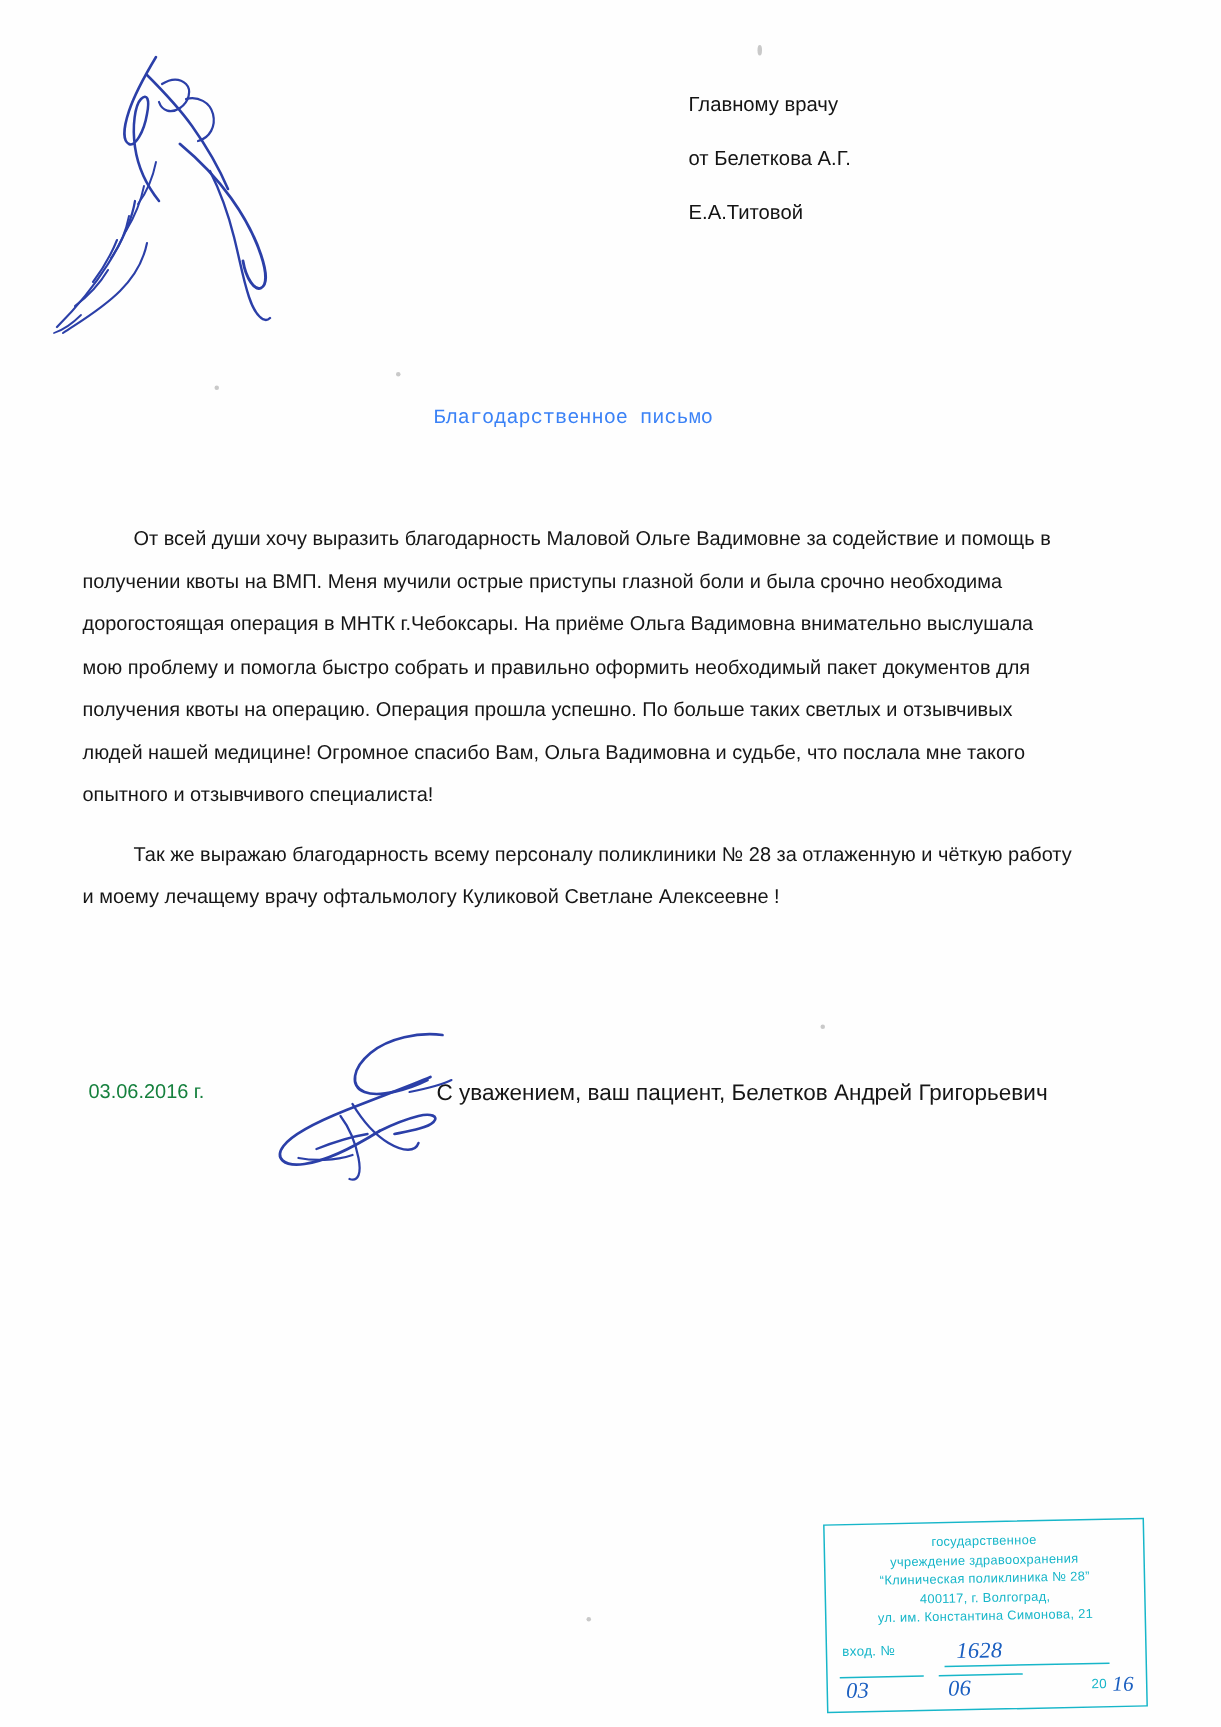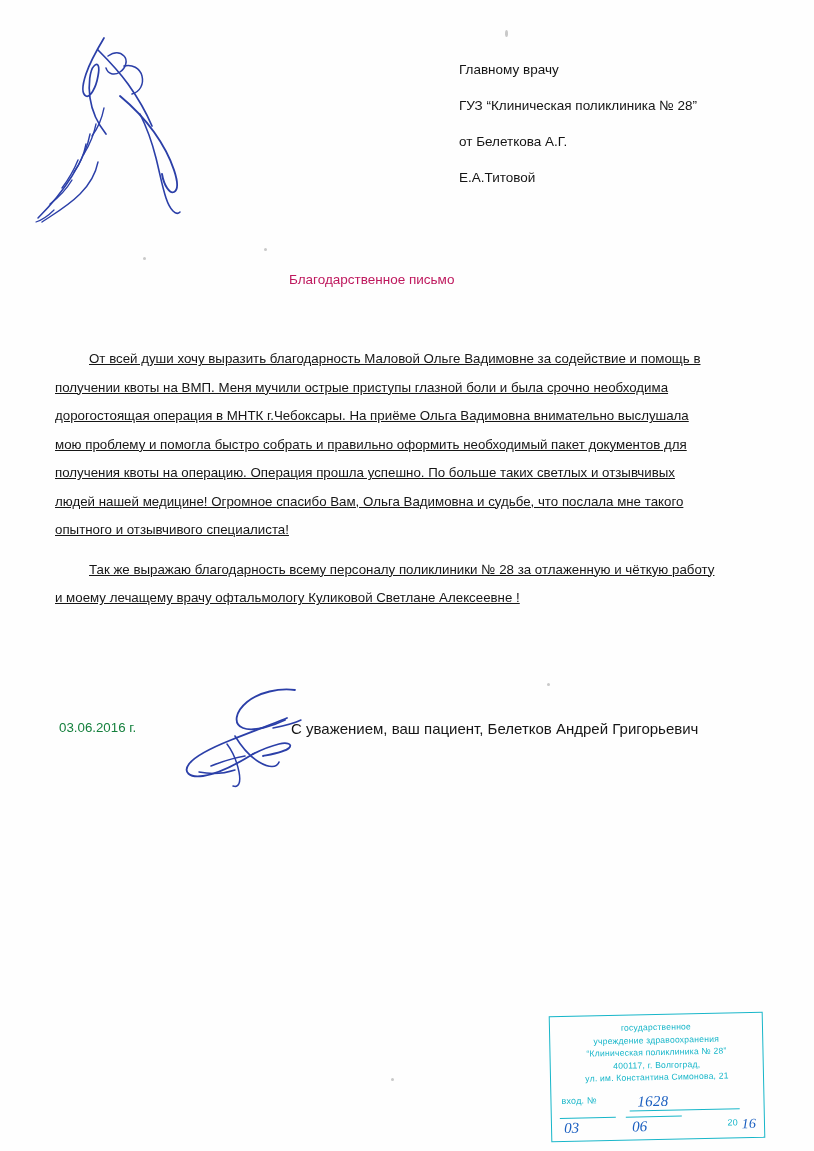--- a/index.html
+++ b/index.html
@@ -32,38 +32,38 @@
   .addressee div {
     white-space: nowrap;
   }
 
   
   .doc-title {
     position: absolute;
     left: 289px;
     top: 272px;
     font-size: 13.5px;
-    color: #be185d;
+    color: #3b82f6;
+    font-family: Liberation Mono, monospace;
   }
 
   
   .body-text {
     position: absolute;
     left: 55px;
     top: 345px;
     width: 660px;
     font-size: 13.3px;
     line-height: 28.5px;
     color: #161616;
     text-align: left;
   }
   .body-text p {
     margin: 0 0 11px 0;
     text-indent: 34px;
-    text-decoration: underline;
   }
 
   
   .footer-date {
     position: absolute;
     left: 59px;
     top: 720px;
     font-size: 13.3px;
     color: #15803d;
   }
@@ -206,21 +206,20 @@
     <path class="ink" stroke-width="1.3" d="M46 150 C52 142, 56 132, 58 122"></path>
     <path class="ink" stroke-width="1.3" d="M56 132 C62 122, 66 112, 68 102"></path>
     <path class="ink" stroke-width="1.3" d="M64 114 C70 106, 74 96, 76 86"></path>
     <path class="ink" stroke-width="1.2" d="M8 200 C14 198, 20 194, 26 188"></path>
     <path class="ink" stroke-width="1.5" d="M80 34 C86 30, 92 30, 96 34 C100 38, 98 46, 92 50 C86 54, 80 52, 78 46"></path>
     <path class="ink" stroke-width="1.5" d="M96 44 C104 42, 112 46, 114 54 C116 62, 112 70, 104 72"></path>
   </svg>
 
   <div class="addressee">
     <div>Главному врачу</div>
-    <div>ГУЗ “Клиническая поликлиника № 28”</div>
     <div>от  Белеткова А.Г.</div>
     <div>Е.А.Титовой</div>
   </div>
 
   <div class="doc-title">Благодарственное письмо</div>
 
   <div class="body-text">
     <p>От всей души хочу выразить благодарность Маловой Ольге Вадимовне за содействие и помощь в получении квоты на ВМП. Меня мучили острые приступы глазной боли и была срочно необходима дорогостоящая операция в  МНТК  г.Чебоксары. На приёме Ольга Вадимовна внимательно выслушала мою проблему и помогла  быстро собрать и правильно оформить необходимый пакет документов для получения  квоты на операцию. Операция прошла успешно. По больше таких светлых и отзывчивых людей нашей медицине!   Огромное спасибо Вам, Ольга Вадимовна  и судьбе, что послала мне такого опытного и отзывчивого специалиста!</p>
     <p>Так же выражаю благодарность всему персоналу поликлиники № 28 за отлаженную и чёткую работу и моему лечащему врачу офтальмологу Куликовой Светлане Алексеевне !</p>
   </div>

